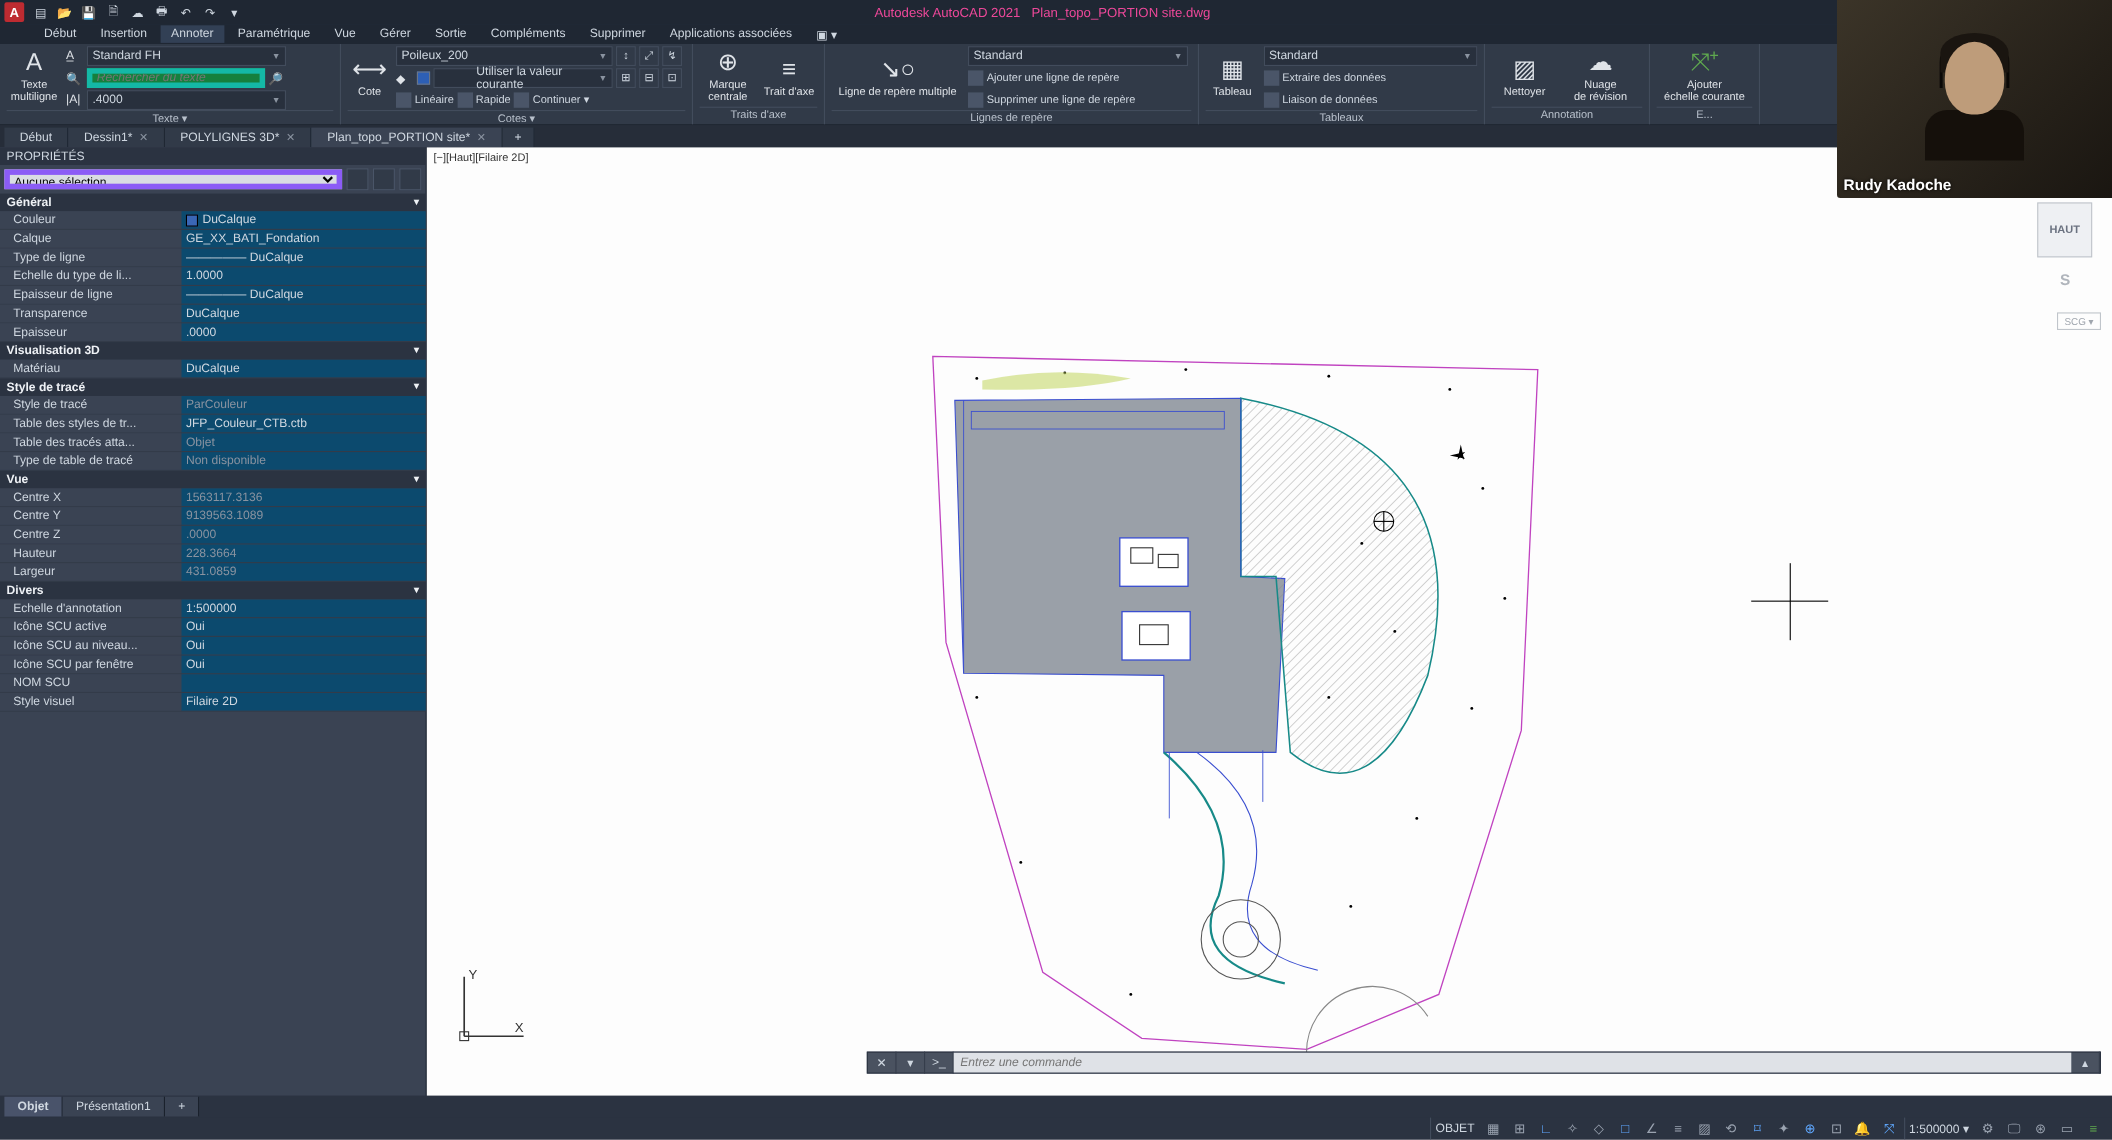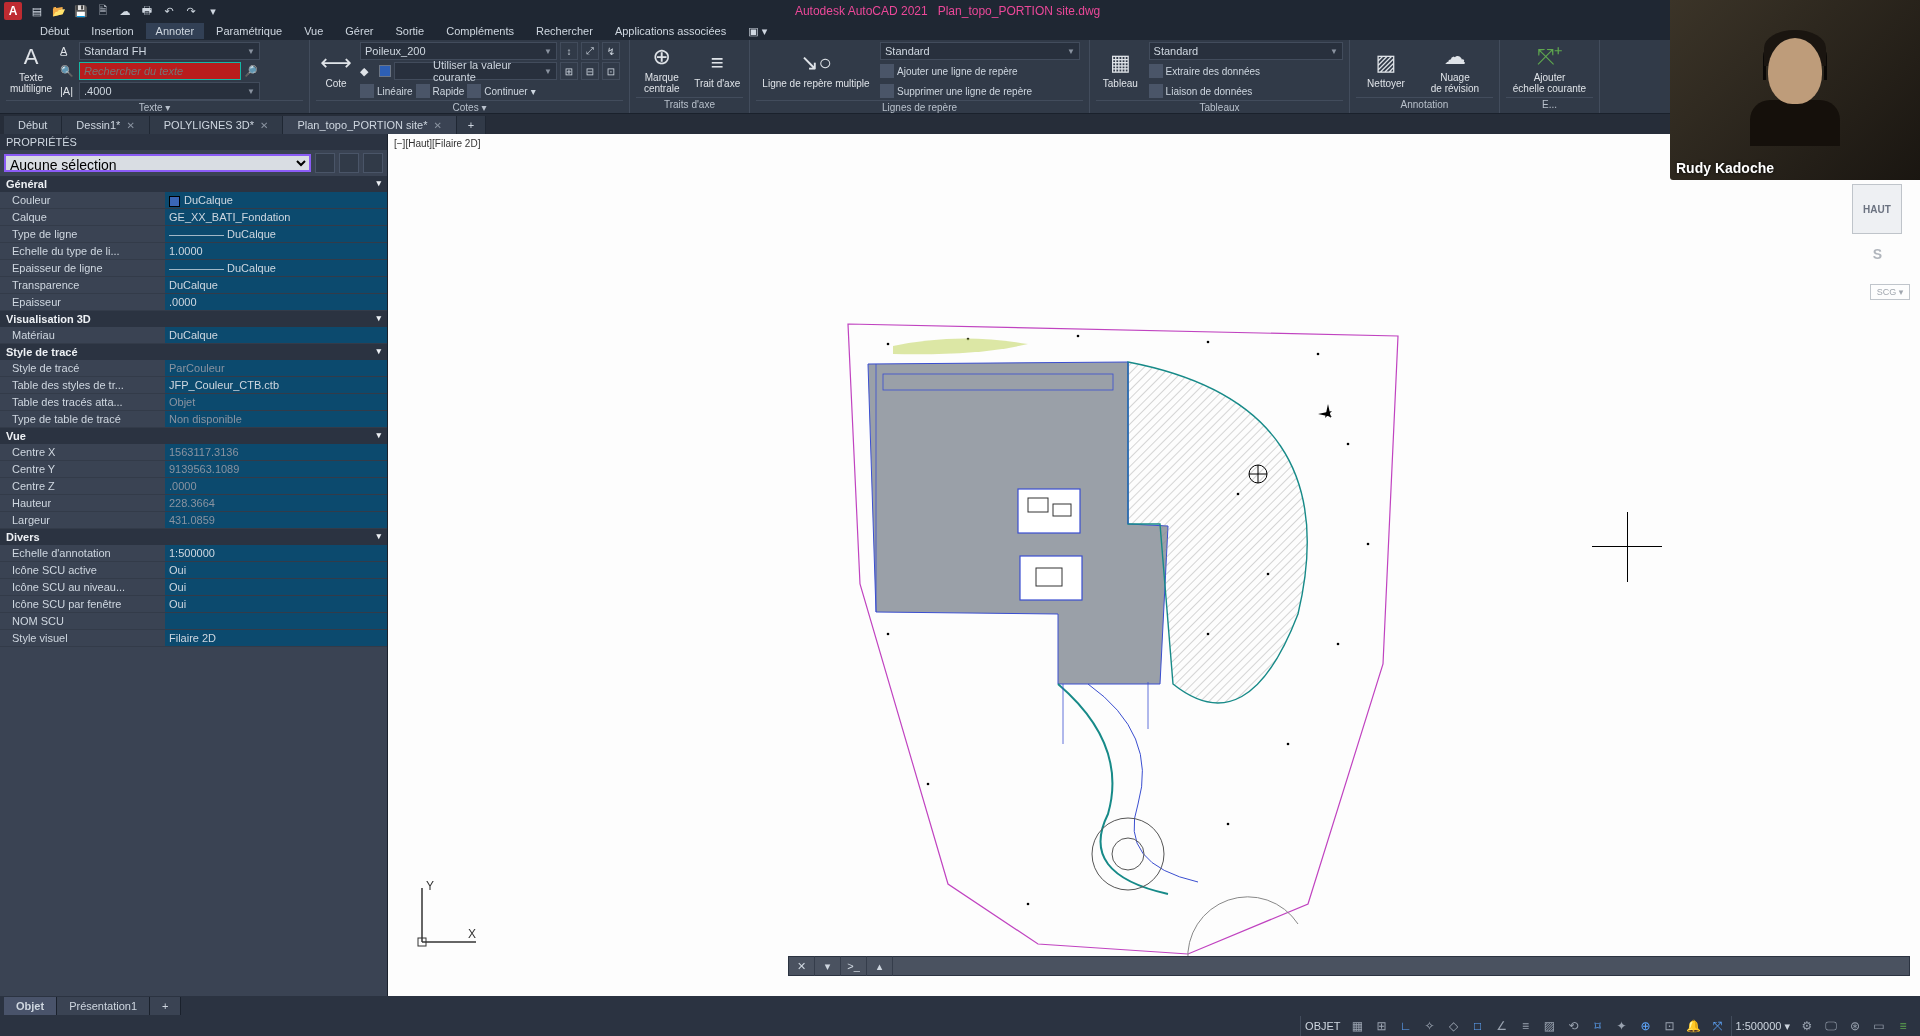--- a/index.html
+++ b/index.html
@@ -23,41 +23,41 @@
 .ribbon { height: 74px; background: #313a48; display:flex; border-bottom:1px solid #1a212c;}
 .ribbon-panel { border-right:1px solid #424c5c; padding: 2px 6px 0 6px; display:flex; flex-direction:column; position:relative;}
 .ribbon-panel-body { flex:1; display:flex; gap:4px; align-items:flex-start; }
 .ribbon-panel-title { height:16px; text-align:center; font-size:10px; color:#b8c0cb; border-top:1px solid #424c5c; padding-top:1px;}
 .ribbon-big { display:flex; flex-direction:column; align-items:center; justify-content:center; width:50px; height:54px; cursor:pointer; font-size:10px; text-align:center;}
 .ribbon-big .ico { font-size:22px; margin-bottom:2px; }
 .ribbon-col { display:flex; flex-direction:column; gap:2px; }
 .ribbon-row { display:flex; align-items:center; gap:3px; height:18px; }
 .ribbon-dd { background:#28303d; border:1px solid #424c5c; height:18px; padding:0 4px; color:#cfd7e0; font-size:11px; display:flex; align-items:center; justify-content:space-between;}
 .ribbon-dd .car { font-size:8px; color:#8a93a0;}
-.ribbon-input { background:#b91c1c; border:1px solid #14b8a6; height:18px; padding:0 4px; color:#cfd7e0; font-size:11px; }
+.ribbon-input { background:#15803d; border:5px solid #14b8a6; height:18px; padding:0 4px; color:#cfd7e0; font-size:11px; }
 .small-btn { width:18px; height:18px; border:1px solid #424c5c; background:#313a48; display:flex; align-items:center; justify-content:center; cursor:pointer; font-size:10px; color:#cfd7e0;}
 .chk { width:12px; height:12px; background:#28303d; border:1px solid #6b7585;}
 .ribbon-link { font-size:10px; color:#cfd7e0; cursor:pointer; display:flex; align-items:center; gap:3px;}
 .ribbon-link .ic { width:14px; height:14px; background:#4a5568; display:inline-block;}
 
 
 .doctabs { height: 20px; background: #262d39; display:flex; align-items:flex-end; padding-left: 4px;}
 .doctab { padding: 3px 14px; background:#313a48; color:#cfd7e0; font-size:11px; border-right:1px solid #1f2733; display:flex; align-items:center; gap:6px; cursor:pointer;}
 .doctab.active { background:#3a4353; }
 .doctab .close { font-size:10px; color:#8a93a0;}
 .doctab.add { width:22px; justify-content:center;}
 
 
 .main { display:flex; height: calc(1036px - 22px - 18px - 74px - 20px - 20px - 20px); }
 
 
 .palette { width: 388px; background: #3a4353; border-right:1px solid #1a212c; display:flex; flex-direction:column; font-size:11px;}
 .palette-title { background:#2b3341; padding:2px 6px; color:#cfd7e0; font-size:11px;}
 .palette-sel { padding:3px 4px; display:flex; gap:4px; align-items:center;}
-.palette-sel select { flex:1; background:#d9dde3; border:2px solid #8b5cf6; font-size:14px; height:18px;}
+.palette-sel select { flex:1; background:#d9dde3; border:5px solid #8b5cf6; font-size:11px; height:18px;}
 .pal-btn { width:20px; height:20px; background:#313a48; border:1px solid #4a5568; cursor:pointer;}
 .prop-section { background:#2b3341; padding:2px 6px; color:#eef1f5; font-weight:bold; cursor:pointer; display:flex; justify-content:space-between;}
 .prop-section .car { font-size:9px;}
 .prop-row { display:flex; height:17px; border-bottom:1px solid #333b49;}
 .prop-label { width:165px; padding:2px 4px 2px 12px; color:#cfd7e0; background:#3a4353; overflow:hidden; white-space:nowrap; text-overflow:ellipsis;}
 .prop-value { flex:1; padding:2px 4px; color:#cfd7e0; background:#0c4a6e; overflow:hidden; white-space:nowrap;}
 .prop-value.dim { color:#8a93a0;}
 .prop-value .sw { width:11px; height:11px; background:#3a66b5; display:inline-block; margin-right:4px; vertical-align:middle; border:1px solid #000;}
 
 
@@ -130,21 +130,21 @@
 
 <div class="menubar" id="menubar">
     <div class="menu-item">Début</div>
     <div class="menu-item">Insertion</div>
     <div class="menu-item active">Annoter</div>
     <div class="menu-item">Paramétrique</div>
     <div class="menu-item">Vue</div>
     <div class="menu-item">Gérer</div>
     <div class="menu-item">Sortie</div>
     <div class="menu-item">Compléments</div>
-    <div class="menu-item">Rechercher</div>
+    <div class="menu-item">Supprimer</div>
     <div class="menu-item">Applications associées</div>
     <div class="menu-item">▣ ▾</div>
   </div>
 
 <div class="ribbon">
 
   <div class="ribbon-panel" style="width:310px;">
     <div class="ribbon-panel-body">
       <div class="ribbon-big">
         <span class="ico">A</span>
@@ -553,20 +553,21 @@
       <line x1="14" y1="66" x2="68" y2="66" stroke="#333" stroke-width="1.5"></line>
       <text x="18" y="14" font-size="12" fill="#333">Y</text>
       <text x="60" y="62" font-size="12" fill="#333">X</text>
       <rect x="10" y="62" width="8" height="8" fill="none" stroke="#333"></rect>
     </svg>
 
     <div class="cmdbar">
       <div class="cbtn">✕</div>
       <div class="cbtn">▾</div>
       <div class="cbtn">&gt;_</div>
+      <input placeholder="Entrez une commande" style="">
       <div class="cbtn">▴</div>
     </div>
   </div>
 </div>
 
 <div class="layouttabs" id="layouttabs">
     <div class="layouttab active">Objet</div>
     <div class="layouttab">Présentation1</div>
     <div class="layouttab">+</div>
   </div>

